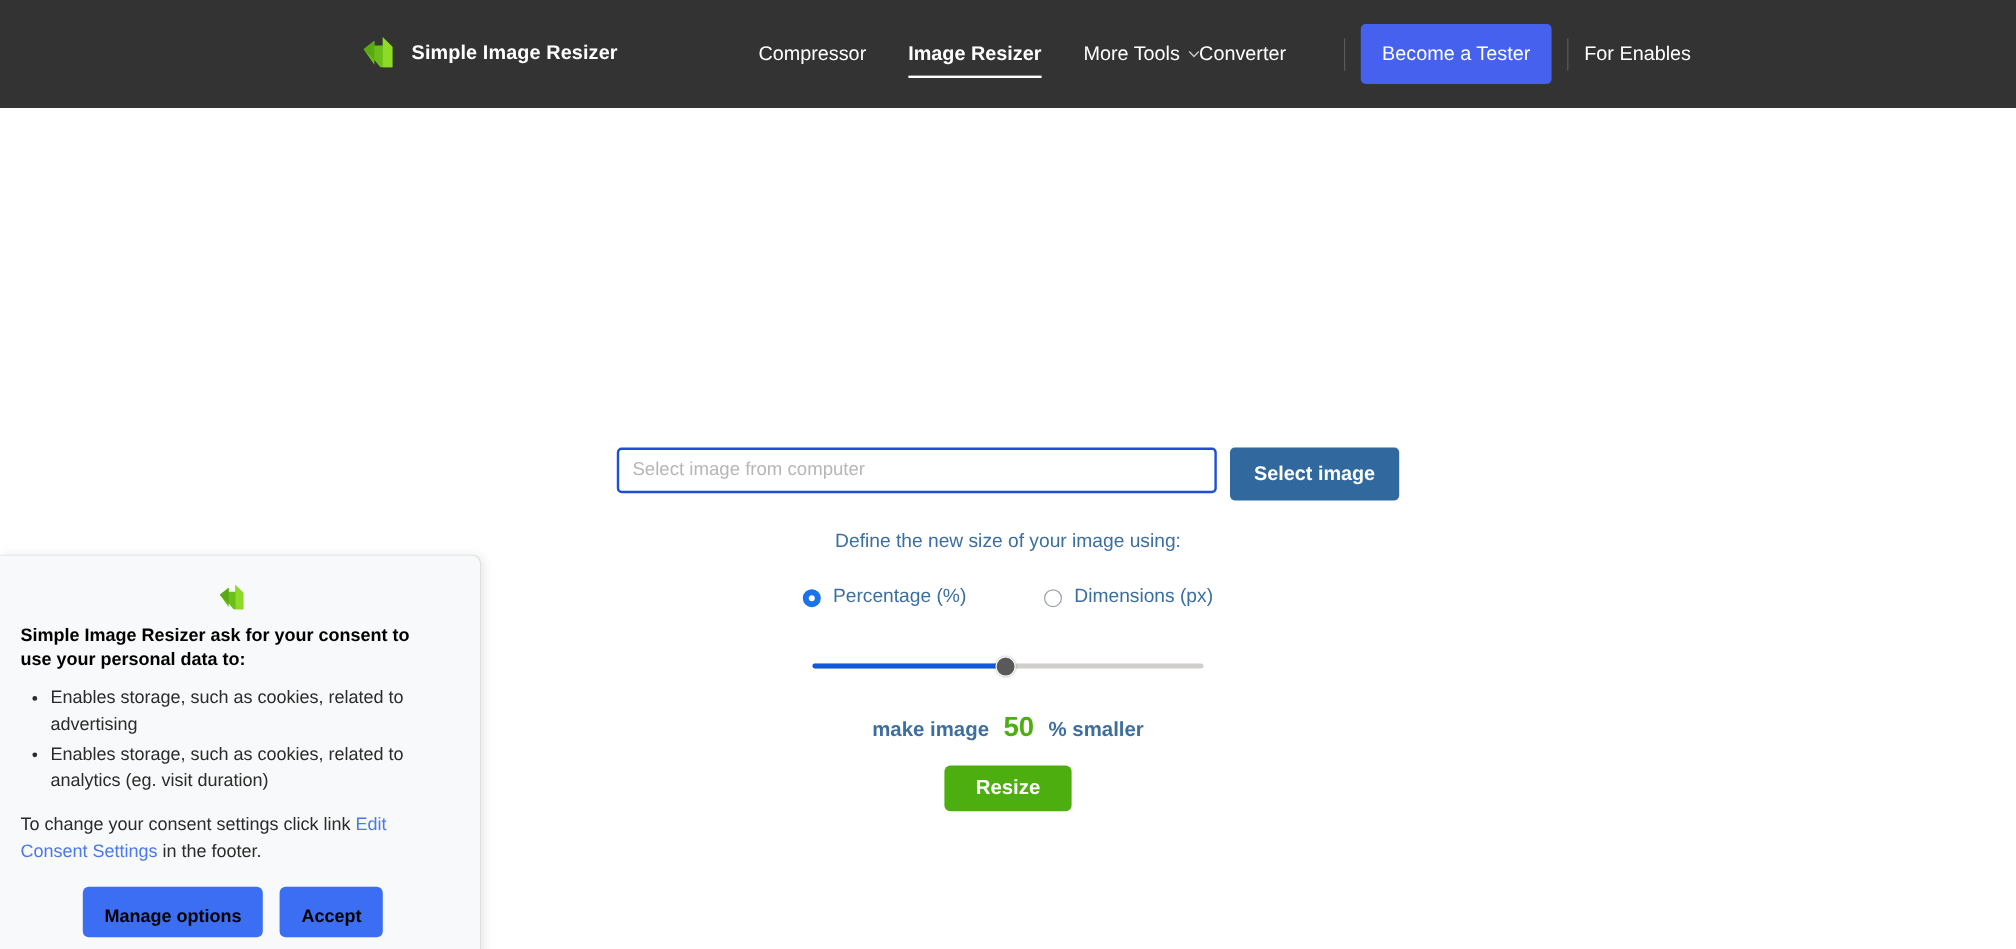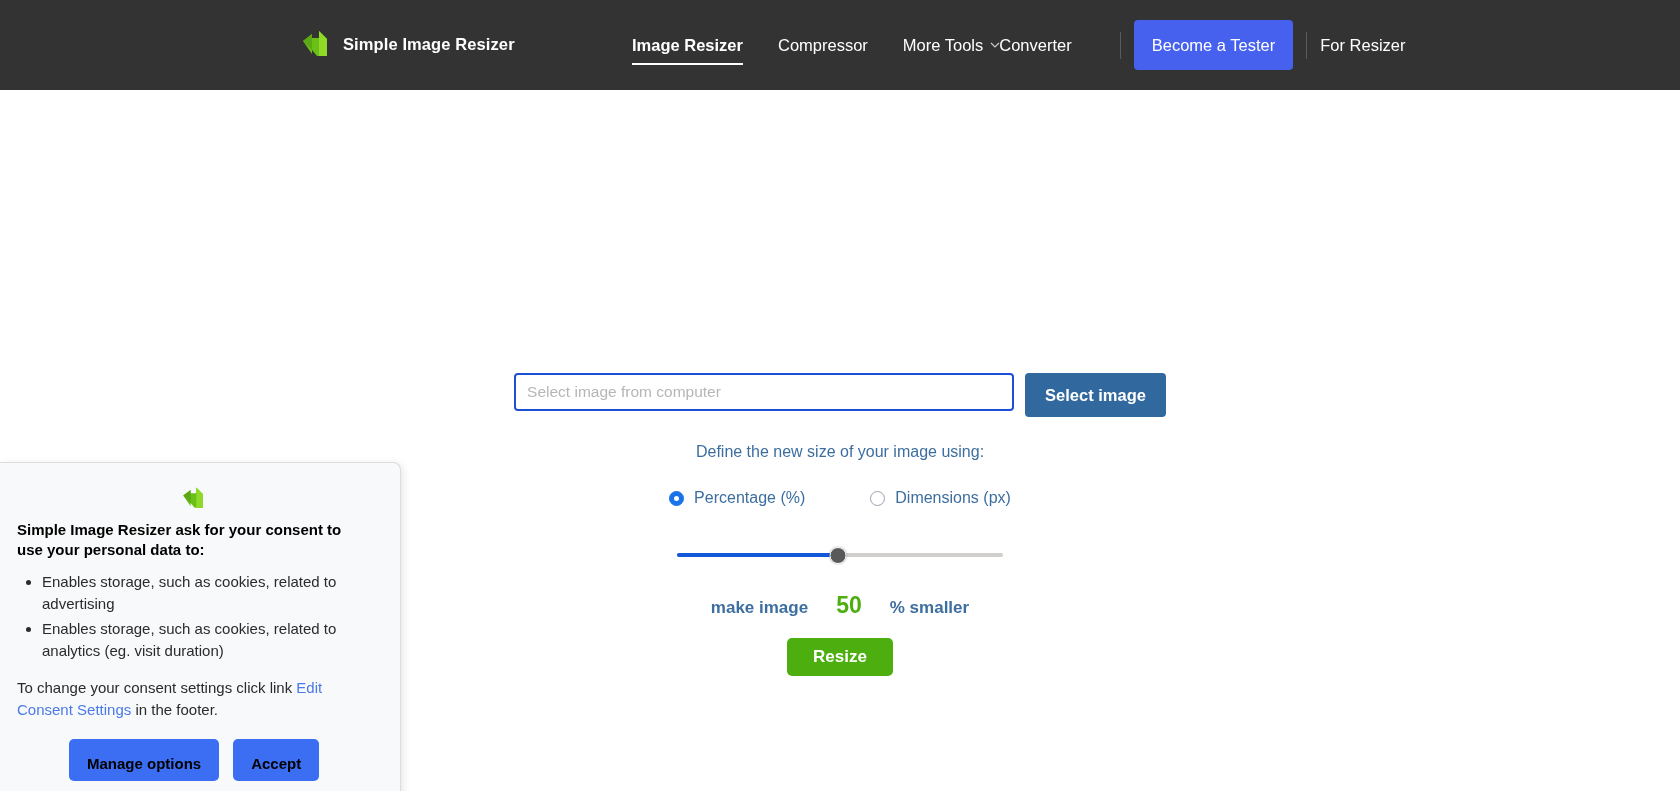--- a/index.html
+++ b/index.html
@@ -252,21 +252,21 @@
     background: #595959;
     border: 1px solid #ffffff;
     box-shadow: 0 0 2px rgba(0,0,0,0.35);
     transform: translateX(-50%);
   }
 
   .amount-row {
     margin-top: 27px;
     display: flex;
     align-items: baseline;
-    gap: 28px;
+    gap: 12px;
   }
   .amount-text {
     color: #3c6e9f;
     font-size: 17px;
     font-weight: bold;
   }
   .amount-value {
     color: #4caf0f;
     font-size: 23px;
     font-weight: bold;
@@ -368,27 +368,27 @@
         <path d="M4 13 L13 6 L13 10 L20 10 L20 3 L28 11 L28 28 L18 28 L13 22 L13 26 Z" fill="#6bbf19"></path>
         <path d="M20 10 L20 3 L28 11 L28 28 L20 28 Z" fill="#8fd927"></path>
         <path d="M4 13 L13 6 L13 22 Z" fill="#5aa813"></path>
       </svg>
     </span>
     <span class="brand-name">Simple Image Resizer</span>
   </div>
 
   <nav class="main-nav">
 
+    <div class="nav-item mid">
+      <a class="nav-link">Compressor</a>
+    </div>
+
     <div class="nav-item first">
       <a class="nav-link active">Image Resizer</a>
       <span class="nav-underline"></span>
-    </div>
-
-    <div class="nav-item mid">
-      <a class="nav-link">Compressor</a>
     </div>
 
     <div class="nav-item">
       <a class="nav-link">More Tools</a>
       <span class="caret">
         <svg width="10" height="10" viewBox="0 0 10 10" xmlns="http://www.w3.org/2000/svg">
           <path d="M1 3 L5 7 L9 3" stroke="#c9c9c9" stroke-width="1.2" fill="none"></path>
         </svg>
       </span>
     </div>
@@ -397,21 +397,21 @@
       <a class="nav-link">Converter</a>
     </div>
 
     <span class="nav-divider"></span>
 
     <button class="tester-btn">Become a Tester</button>
 
     <span class="nav-divider"></span>
 
     <div class="nav-item">
-      <a class="nav-link">For Resizer</a>
+      <a class="nav-link">For Enables</a>
     </div>
 
   </nav>
 </header>
 
 <main class="main-area">
 
   <div class="resizer-form">
 
     <div class="file-row">

